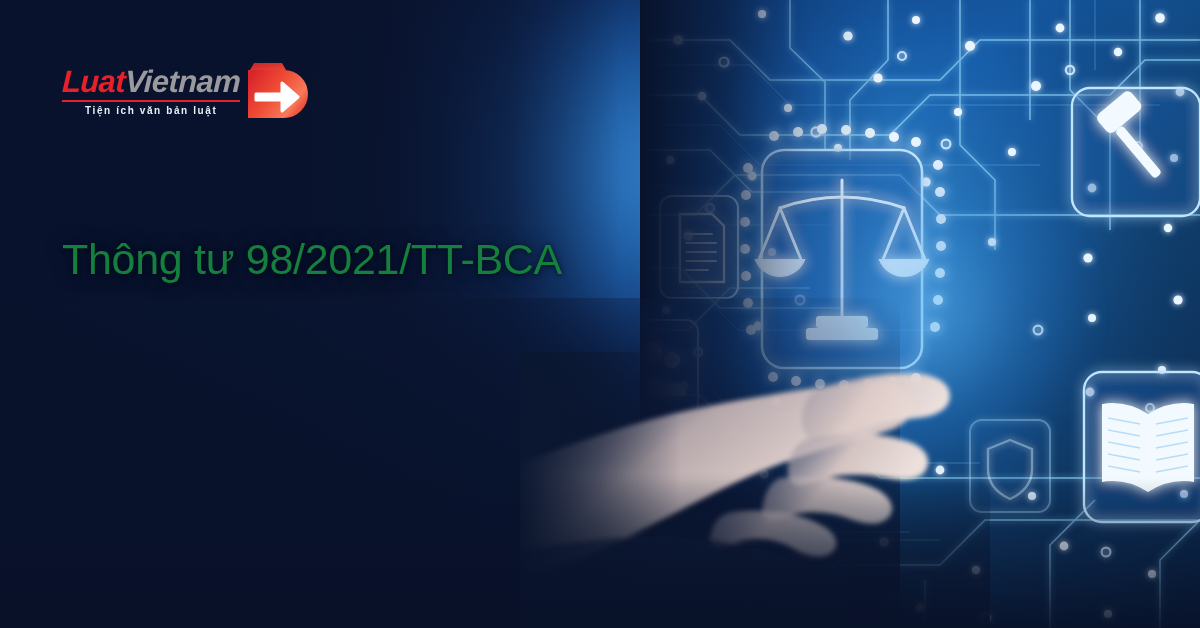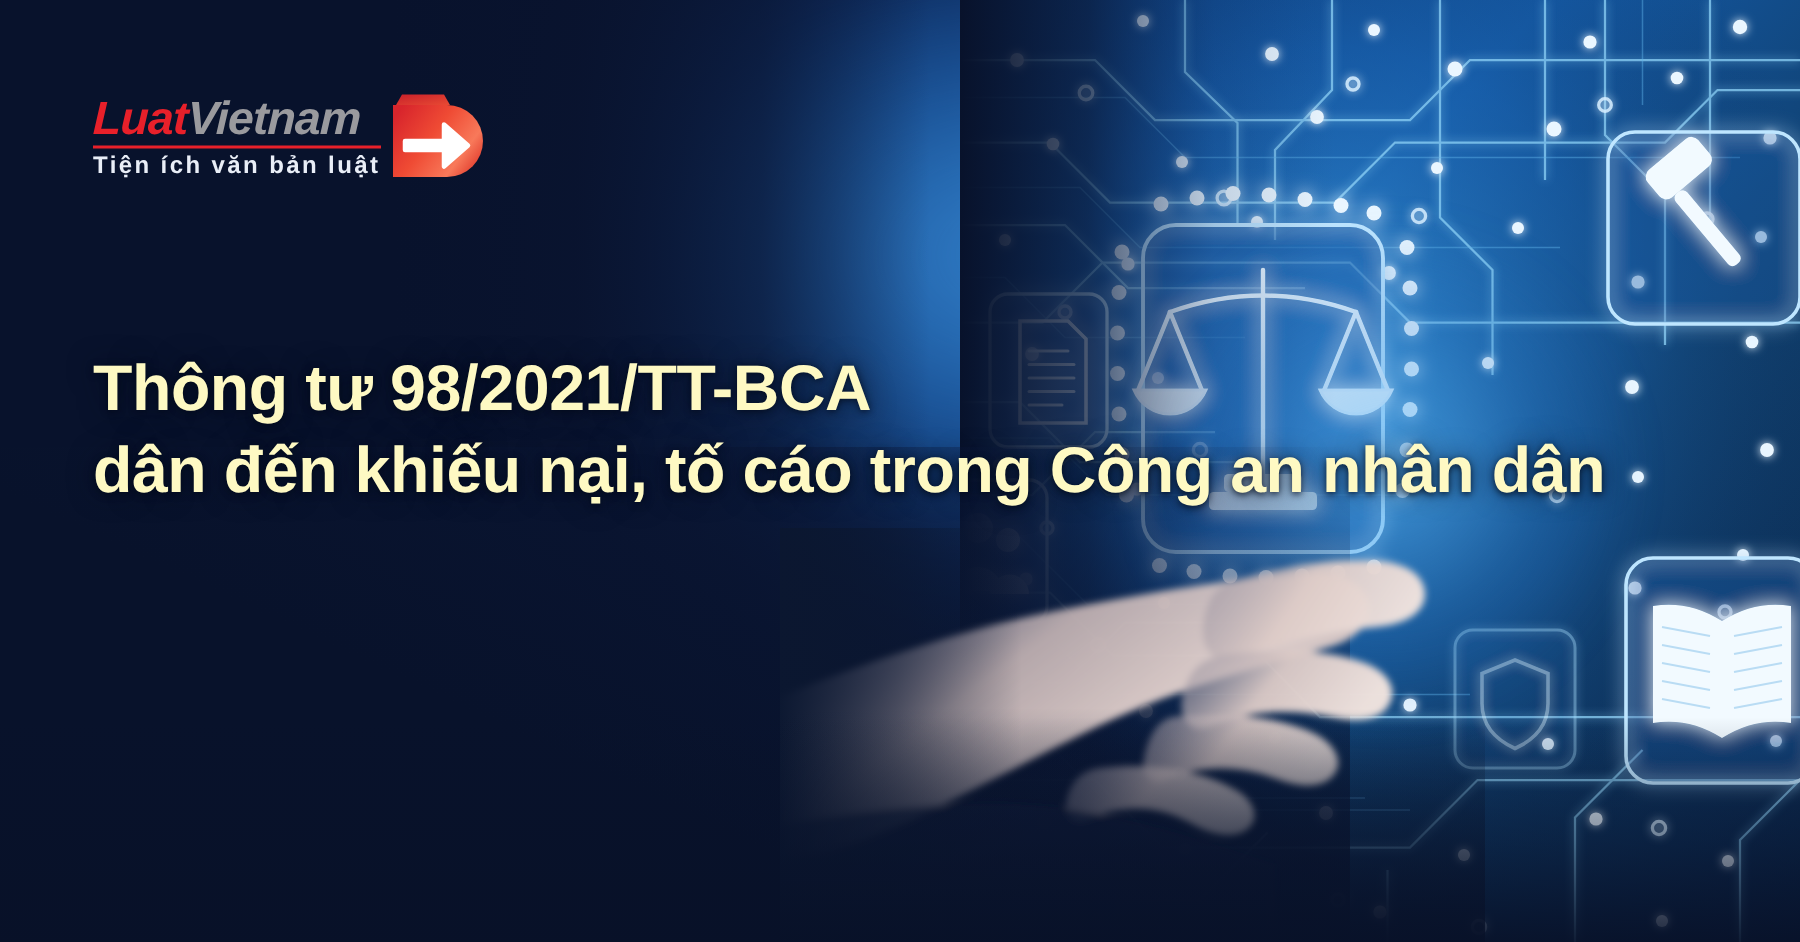--- a/index.html
+++ b/index.html
@@ -78,37 +78,37 @@
     line-height:1; white-space:nowrap;
     font-style:italic;
     transform:skewX(-2deg);
   }
   .logo-luat { color:#e8202a; }
   .logo-vietnam { color:#9a9a9e; }
   .logo-rule {
     height:2px; background:#e8202a; margin-top:3px; width:100%;
   }
   .logo-tagline {
-    color:#e9eef7; font-size:16px; font-weight:bold;
+    color:#e9eef7; font-size:10px; font-weight:bold;
     letter-spacing:1.6px; margin-top:3px; white-space:nowrap;
     text-align:center;
   }
   .logo-mark {
     position:relative; width:66px; height:62px; margin-left:6px; flex:0 0 auto;
   }
   .logo-mark svg { width:100%; height:100%; display:block; }
 
   
   #headline {
     position:absolute; left:62px; top:232px;
     z-index:30;
-    color:#fef9c3;
+    color:#15803d;
     font-family:"Liberation Sans","DejaVu Sans",sans-serif;
     font-size:43px;
-    font-weight:bold;
+    font-weight:normal;
     line-height:1.27;
     letter-spacing:-.3px;
     text-shadow:0 1px 5px rgba(4,10,26,.85), 0 0 18px rgba(4,10,26,.6);
     white-space:nowrap;
   }
   #headline .hl-line { display:block; }
 </style>
 </head>
 <body>
 
@@ -468,16 +468,15 @@
 
         <path d="M2 10 h36 a24 24 0 0 1 0 48 h-36 z" fill="url(#redGrad)"></path>
 
         <path d="M10 34 h26 v-11 l16 14 -16 14 v-11 h-26 z" fill="#ffffff" stroke="#ffffff" stroke-width="3" stroke-linejoin="round"></path>
       </svg>
     </div>
   </div>
 
   <div id="headline">
     <span class="hl-line">Thông tư 98/2021/TT-BCA</span>
-    <span class="hl-line">dân đến khiếu nại, tố cáo trong Công an nhân dân</span>
   </div>
 
 </div>
 
 </body></html>

